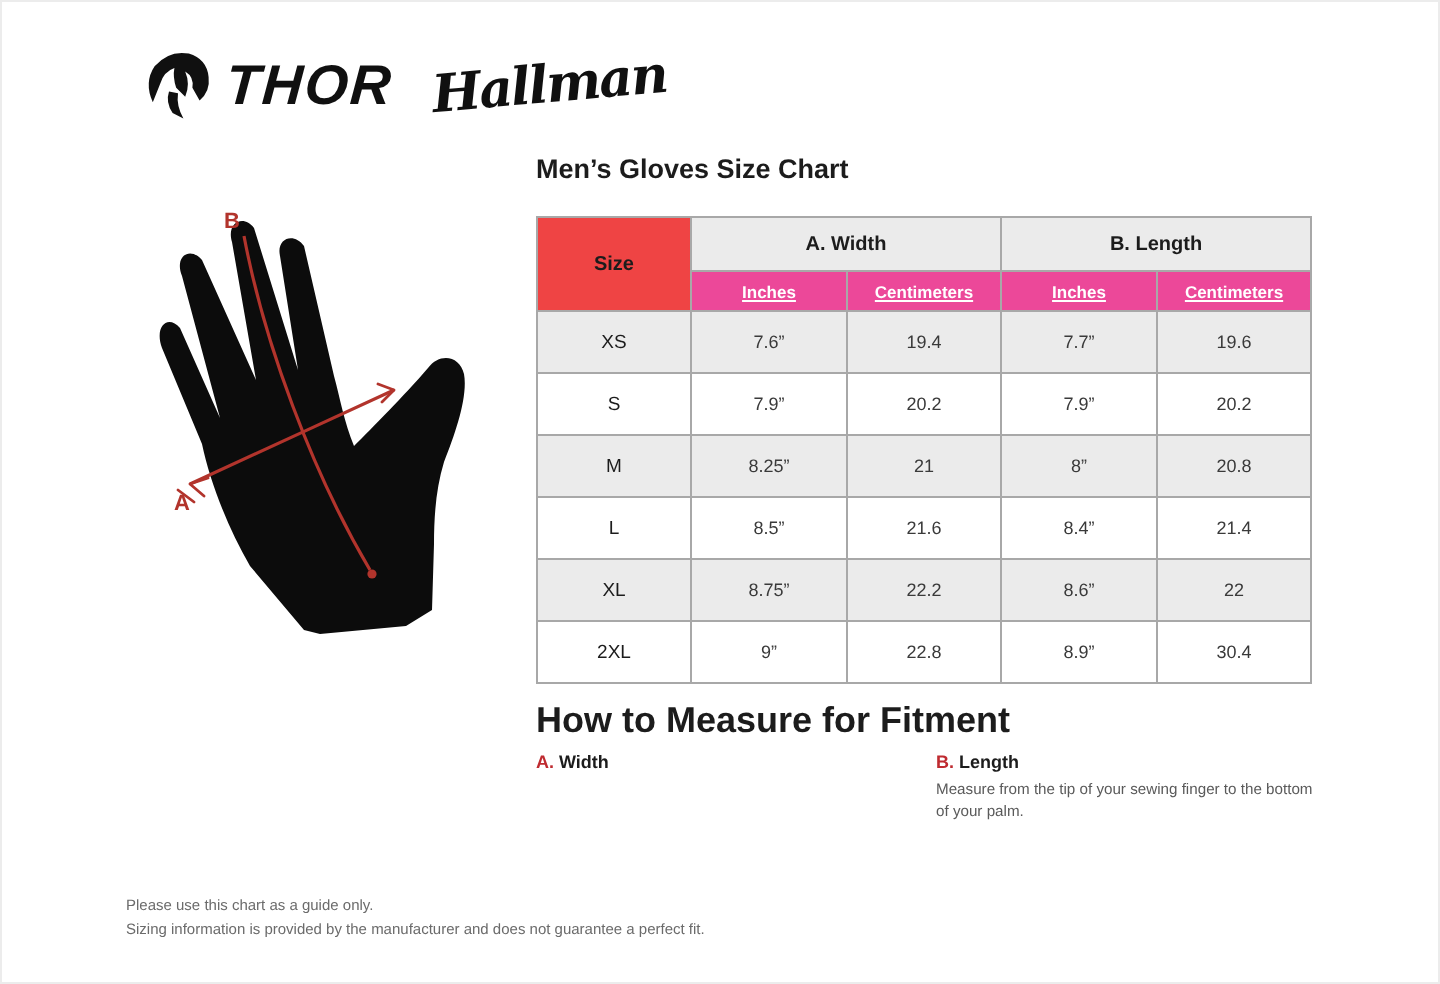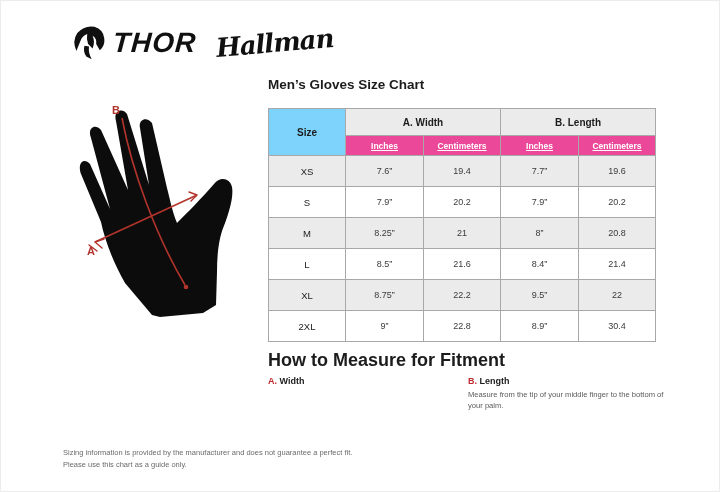--- a/index.html
+++ b/index.html
@@ -29,21 +29,21 @@
     font-size:13.5px; font-weight:bold; color:#1c1c1c;
   }
   table.size-table {
     position:absolute; left:267px; top:107px; width:387px;
     border-collapse:collapse; table-layout:fixed;
   }
   table.size-table th, table.size-table td {
     border:1px solid #a8a8a8; text-align:center; padding:0;
   }
   .th-group { background:#ebebeb; font-size:10px; font-weight:bold; color:#1c1c1c; height:26px; }
-  .th-size  { background:#7dd3fc; font-size:10px; font-weight:bold; color:#1c1c1c; }
+  .th-size  { background:#ef4444; font-size:10px; font-weight:bold; color:#1c1c1c; }
   .th-unit  { background:#ec4899; color:#ffffff; font-size:8.5px; font-weight:bold; height:19px;text-decoration:underline; }
   tbody.size-body td { height:30px; font-size:9px; color:#3a3a3a; background:#ffffff; }
   tbody.size-body td.col-size { font-weight:normal; font-size:9.5px; color:#1c1c1c;margin-left:16px; }
   tbody.size-body tr:nth-child(odd) td { background:#ebebeb; }
   
   .fitment-title {
     position:absolute; left:267px; top:349px;
     font-size:18px; font-weight:bold; color:#1c1c1c;
   }
   .fitment-a { position:absolute; left:267px; top:375px; width:196px; }
@@ -161,21 +161,21 @@
         <td class="col-size">L</td>
         <td>8.5”</td>
         <td>21.6</td>
         <td>8.4”</td>
         <td>21.4</td>
       </tr>
       <tr>
         <td class="col-size">XL</td>
         <td>8.75”</td>
         <td>22.2</td>
-        <td>9.5”</td>
+        <td>8.6”</td>
         <td>22</td>
       </tr>
       <tr>
         <td class="col-size">2XL</td>
         <td>9”</td>
         <td>22.8</td>
         <td>8.9”</td>
         <td>30.4</td>
       </tr>
     </tbody>
@@ -188,22 +188,22 @@
       <span class="fitment-letter">A.</span>
       <span>Width</span>
     </div>
   </div>
 
   <div class="fitment-b">
     <div class="fitment-head">
       <span class="fitment-letter">B.</span>
       <span>Length</span>
     </div>
-    <div class="fitment-desc">Measure from the tip of your middle finger to the bottom of your palm.</div>
+    <div class="fitment-desc">Measure from the tip of your sewing finger to the bottom of your palm.</div>
   </div>
 
 
   <div class="disclaimer">
+    <div>Please use this chart as a guide only.</div>
     <div>Sizing information is provided by the manufacturer and does not guarantee a perfect fit.</div>
-    <div>Please use this chart as a guide only.</div>
   </div>
 
 </div>
 
 </body></html>

